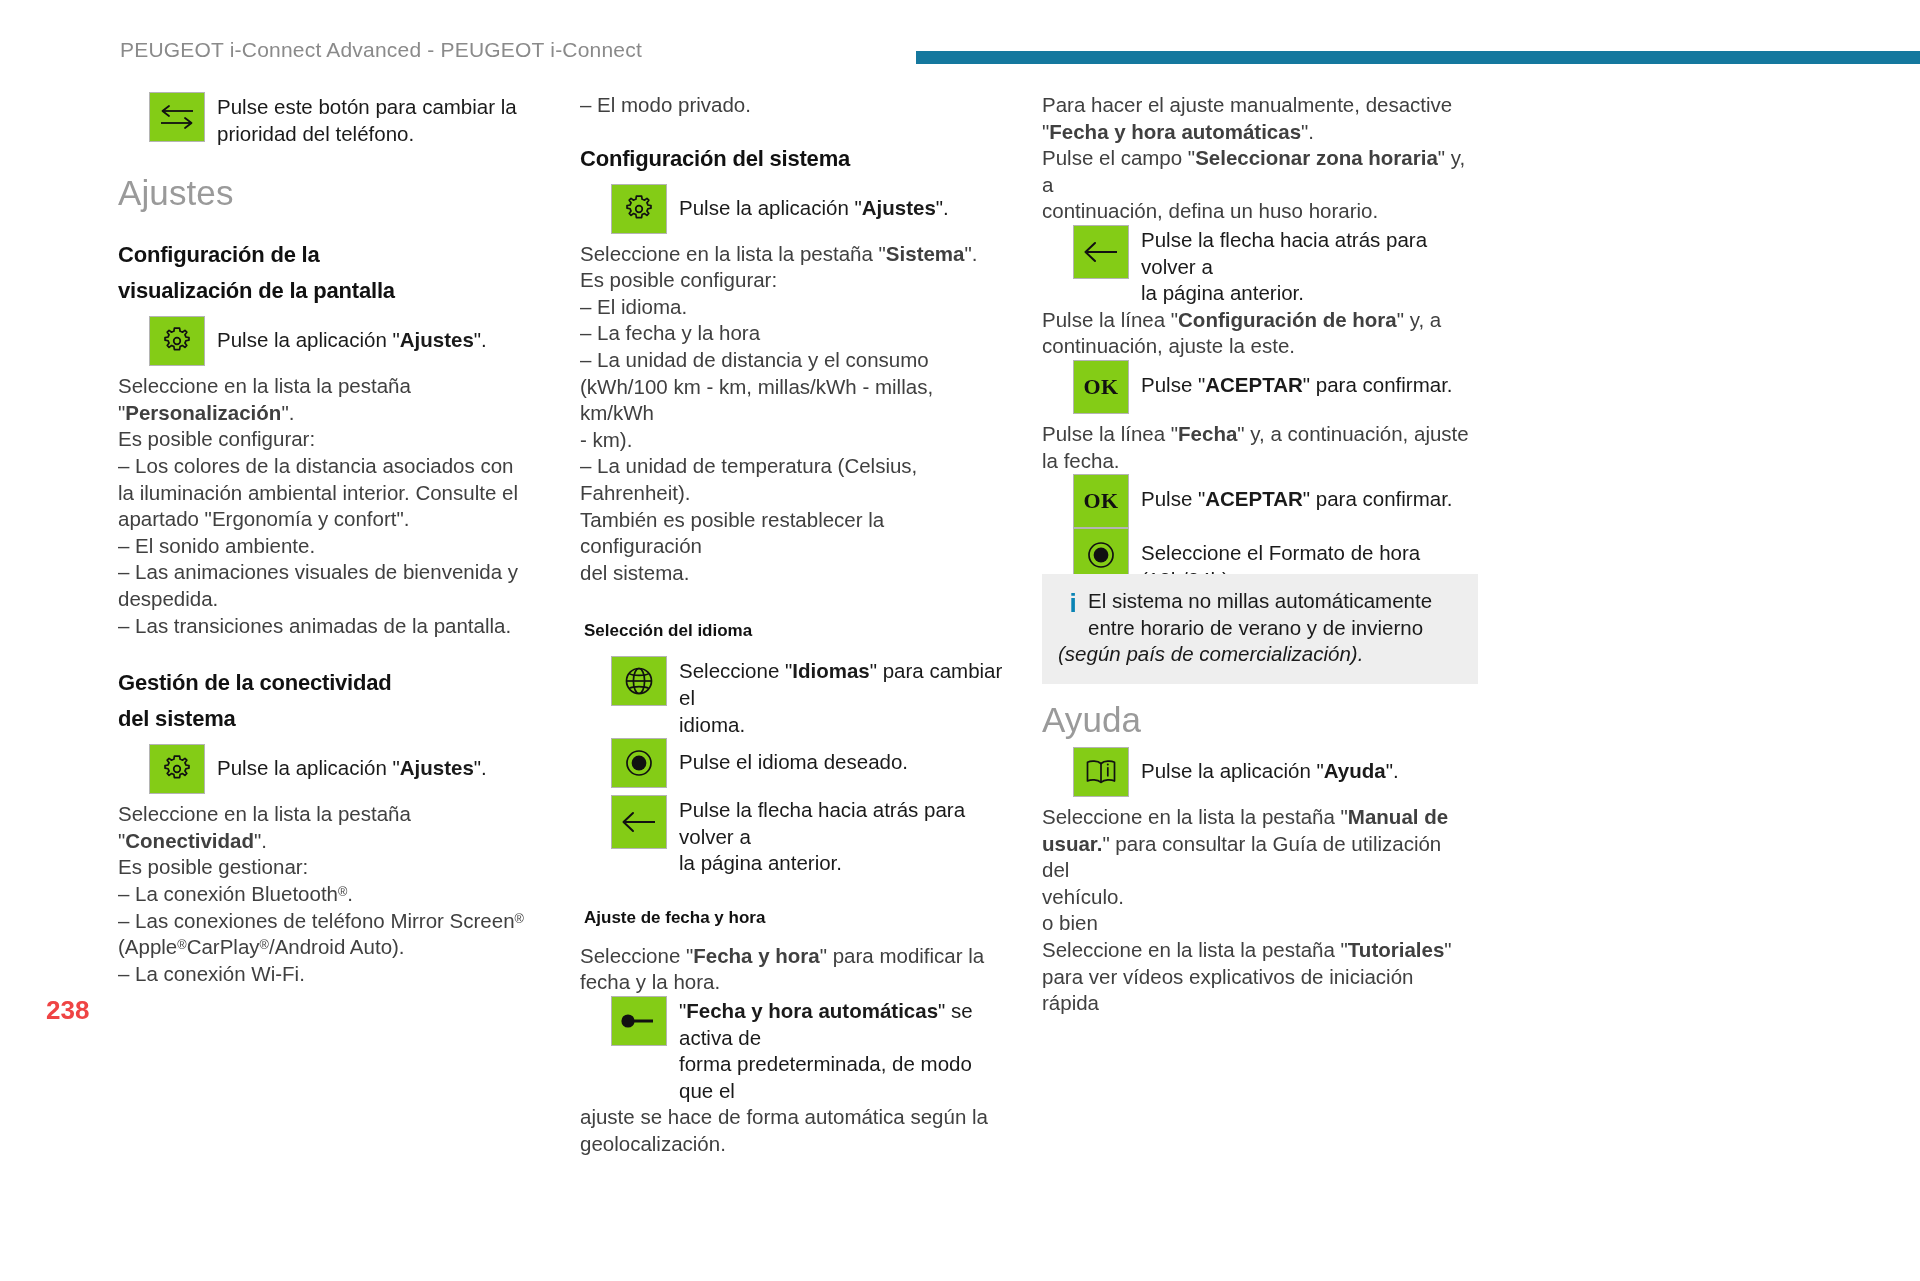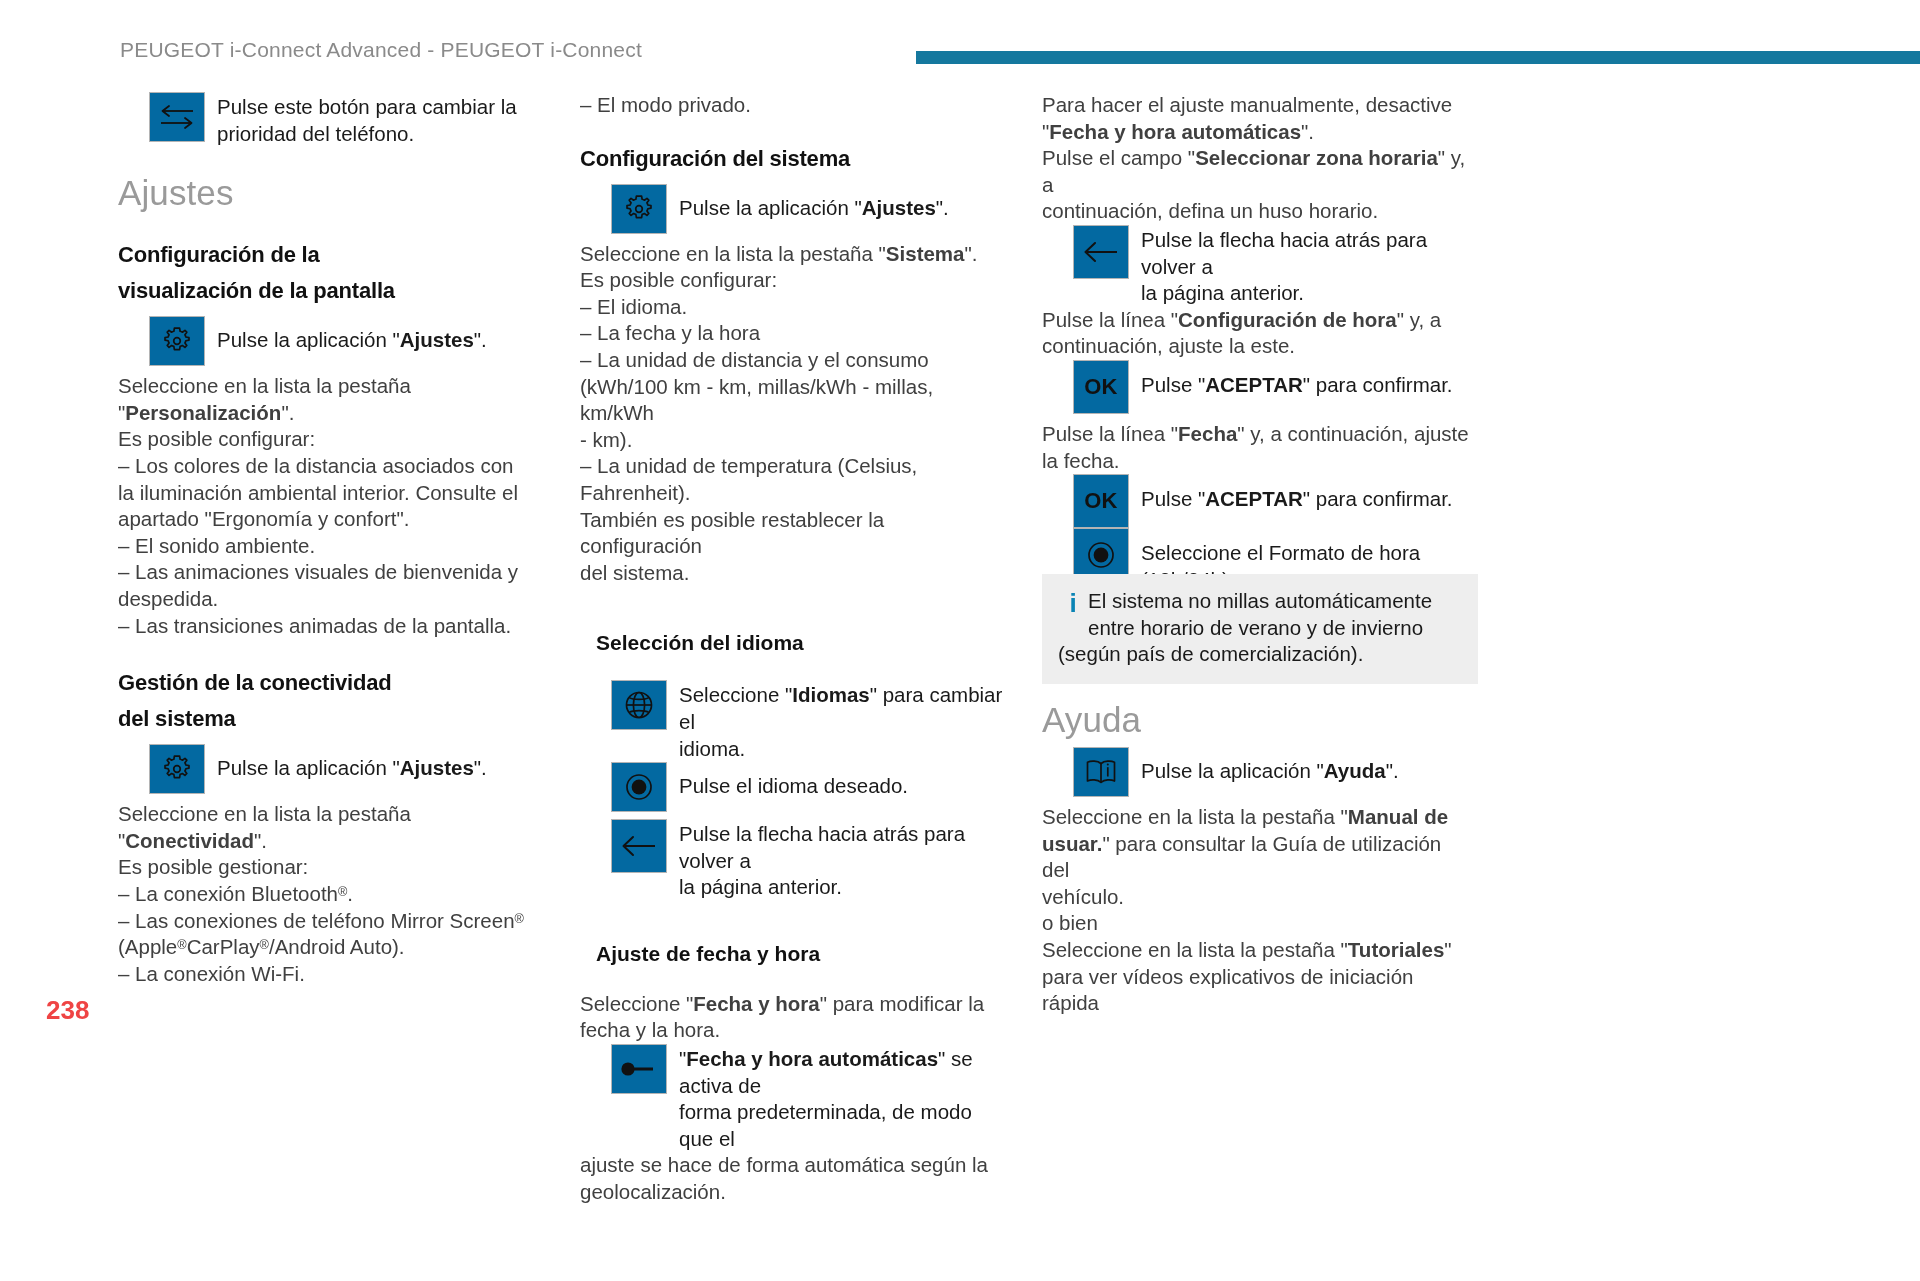--- a/index.html
+++ b/index.html
@@ -35,31 +35,32 @@
   .gap-s{height:7px;}
   .h1{
     font-size:35px;line-height:40px;color:#9a9a9a;font-weight:400;
     margin:0;letter-spacing:.1px;
   }
   .h2{
     font-size:22px;line-height:36px;font-weight:bold;color:#111;
     margin:0;letter-spacing:-.2px;
   }
   .h3{
-    font-size:21px;line-height:29px;font-weight:bold;color:#111;margin:16px;
+    font-size:17px;line-height:29px;font-weight:bold;color:#111;margin:4px;
   }
   b{font-weight:bold;}
   sup{font-size:.62em;vertical-align:.42em;line-height:0;}
 
   
   .irow{display:flex;align-items:flex-start;padding-left:31px;}
   .ibox{
     flex:0 0 auto;width:56px;height:50px;border:1px solid #b4b4b4;
-    background:#0369a1;display:flex;align-items:center;justify-content:center;
+    background:#84cc16;display:flex;align-items:center;justify-content:center;
     box-sizing:border-box;
+    font-family:Liberation Serif, serif;
   }
   .ibox.tall{height:54px;}
   .ibox.ok{font-size:22px;font-weight:bold;color:#111;letter-spacing:.3px;}
   .itext{
     margin-left:12px;font-size:20.5px;line-height:26.6px;padding-top:2px;
   }
   .itext.mid{padding-top:11px;}
   .itext.mid2{padding-top:12px;}
   svg{display:block;}
 
@@ -67,21 +68,21 @@
   #info-note{
     position:absolute;left:1042px;top:574px;width:436px;
     background:#eeeeee;padding:14px 16px 16px 16px;box-sizing:border-box;
   }
   #info-note .inner{display:flex;align-items:flex-start;}
   #info-note .bar{
     flex:0 0 auto;width:30px;color:#0a84b5;font-weight:bold;font-size:26px;
     line-height:26px;text-align:center;padding-top:2px;
   }
   #info-note .txt{font-size:20.5px;line-height:26.6px;color:#1a1a1a;}
-  #info-note .txt .wide{margin-left:-30px;}
+  #info-note .txt .wide{margin-left:-30px;font-style:italic;}
 </style>
 </head>
 <body>
 
 <div id="header-title">PEUGEOT i-Connect Advanced - PEUGEOT i-Connect</div>
 <div id="header-bar"></div>
 <div id="page-number">238</div>
 
 <div class="col" id="col-1">
 

